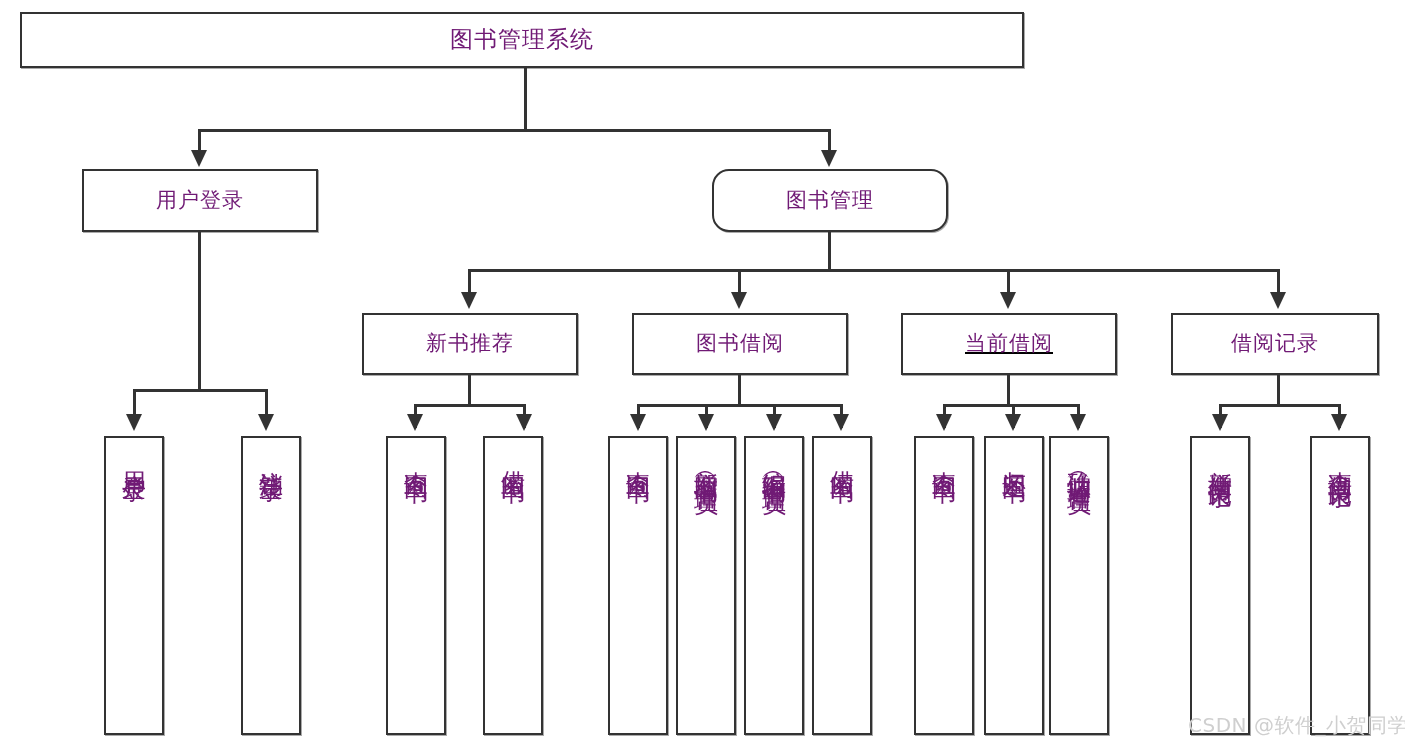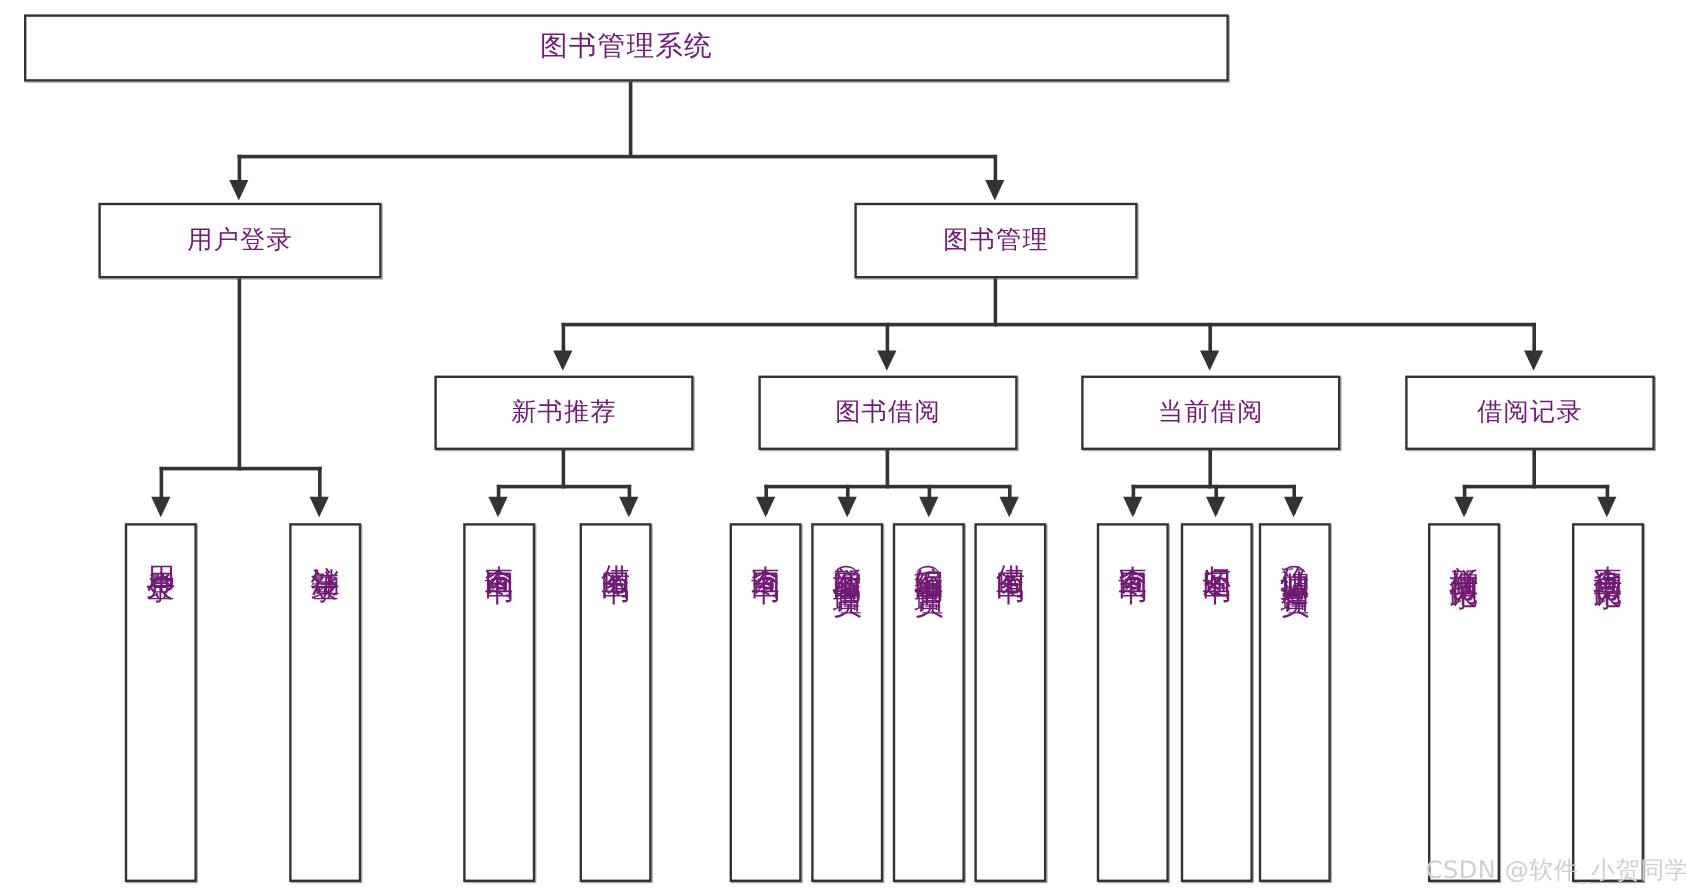--- a/index.html
+++ b/index.html
@@ -92,21 +92,21 @@
   <div class="ln horz" style="left:198px;top:129px;width:632px;height:3px;"></div>
 
   <div class="ln vert" style="left:198px;top:129px;width:3px;height:23px;"></div>
   <div class="arrow" style="left:191px;top:150px;"></div>
   <div class="ln vert" style="left:828px;top:129px;width:3px;height:23px;"></div>
   <div class="arrow" style="left:821px;top:150px;"></div>
 
   <div class="node h" style="left:82px;top:169px;width:236px;height:63px;">
     <span class="label">用户登录</span>
   </div>
-  <div class="node h" style="left:712px;top:169px;width:236px;height:63px;">
+  <div class="node h" style="left:712px;top:169px;width:236px;height:63px;border-radius:17px;">
     <span class="label">图书管理</span>
   </div>
 
   <div class="ln vert" style="left:198px;top:232px;width:3px;height:160px;"></div>
   <div class="ln horz" style="left:133px;top:389px;width:135px;height:3px;"></div>
   <div class="ln vert" style="left:133px;top:389px;width:3px;height:28px;"></div>
   <div class="arrow" style="left:126px;top:414px;"></div>
   <div class="ln vert" style="left:265px;top:389px;width:3px;height:28px;"></div>
   <div class="arrow" style="left:258px;top:414px;"></div>
 
@@ -120,21 +120,21 @@
   <div class="arrow" style="left:1000px;top:292px;"></div>
   <div class="ln vert" style="left:1277px;top:269px;width:3px;height:25px;"></div>
   <div class="arrow" style="left:1270px;top:292px;"></div>
 
   <div class="node h" style="left:362px;top:313px;width:216px;height:62px;align-items:center;">
     <span class="label">新书推荐</span>
   </div>
   <div class="node h" style="left:632px;top:313px;width:216px;height:62px;">
     <span class="label">图书借阅</span>
   </div>
-  <div class="node h" style="left:901px;top:313px;width:216px;height:62px;">
+  <div class="node h" style="left:901px;top:313px;width:216px;height:62px;text-decoration:underline;">
     <span class="label">当前借阅</span>
   </div>
   <div class="node h" style="left:1171px;top:313px;width:208px;height:62px;">
     <span class="label">借阅记录</span>
   </div>
 
   <div class="ln vert" style="left:468px;top:375px;width:3px;height:32px;"></div>
   <div class="ln horz" style="left:414px;top:404px;width:112px;height:3px;"></div>
   <div class="ln vert" style="left:414px;top:404px;width:3px;height:24px;"></div>
   <div class="arrow" style="left:407px;top:414px;"></div>

